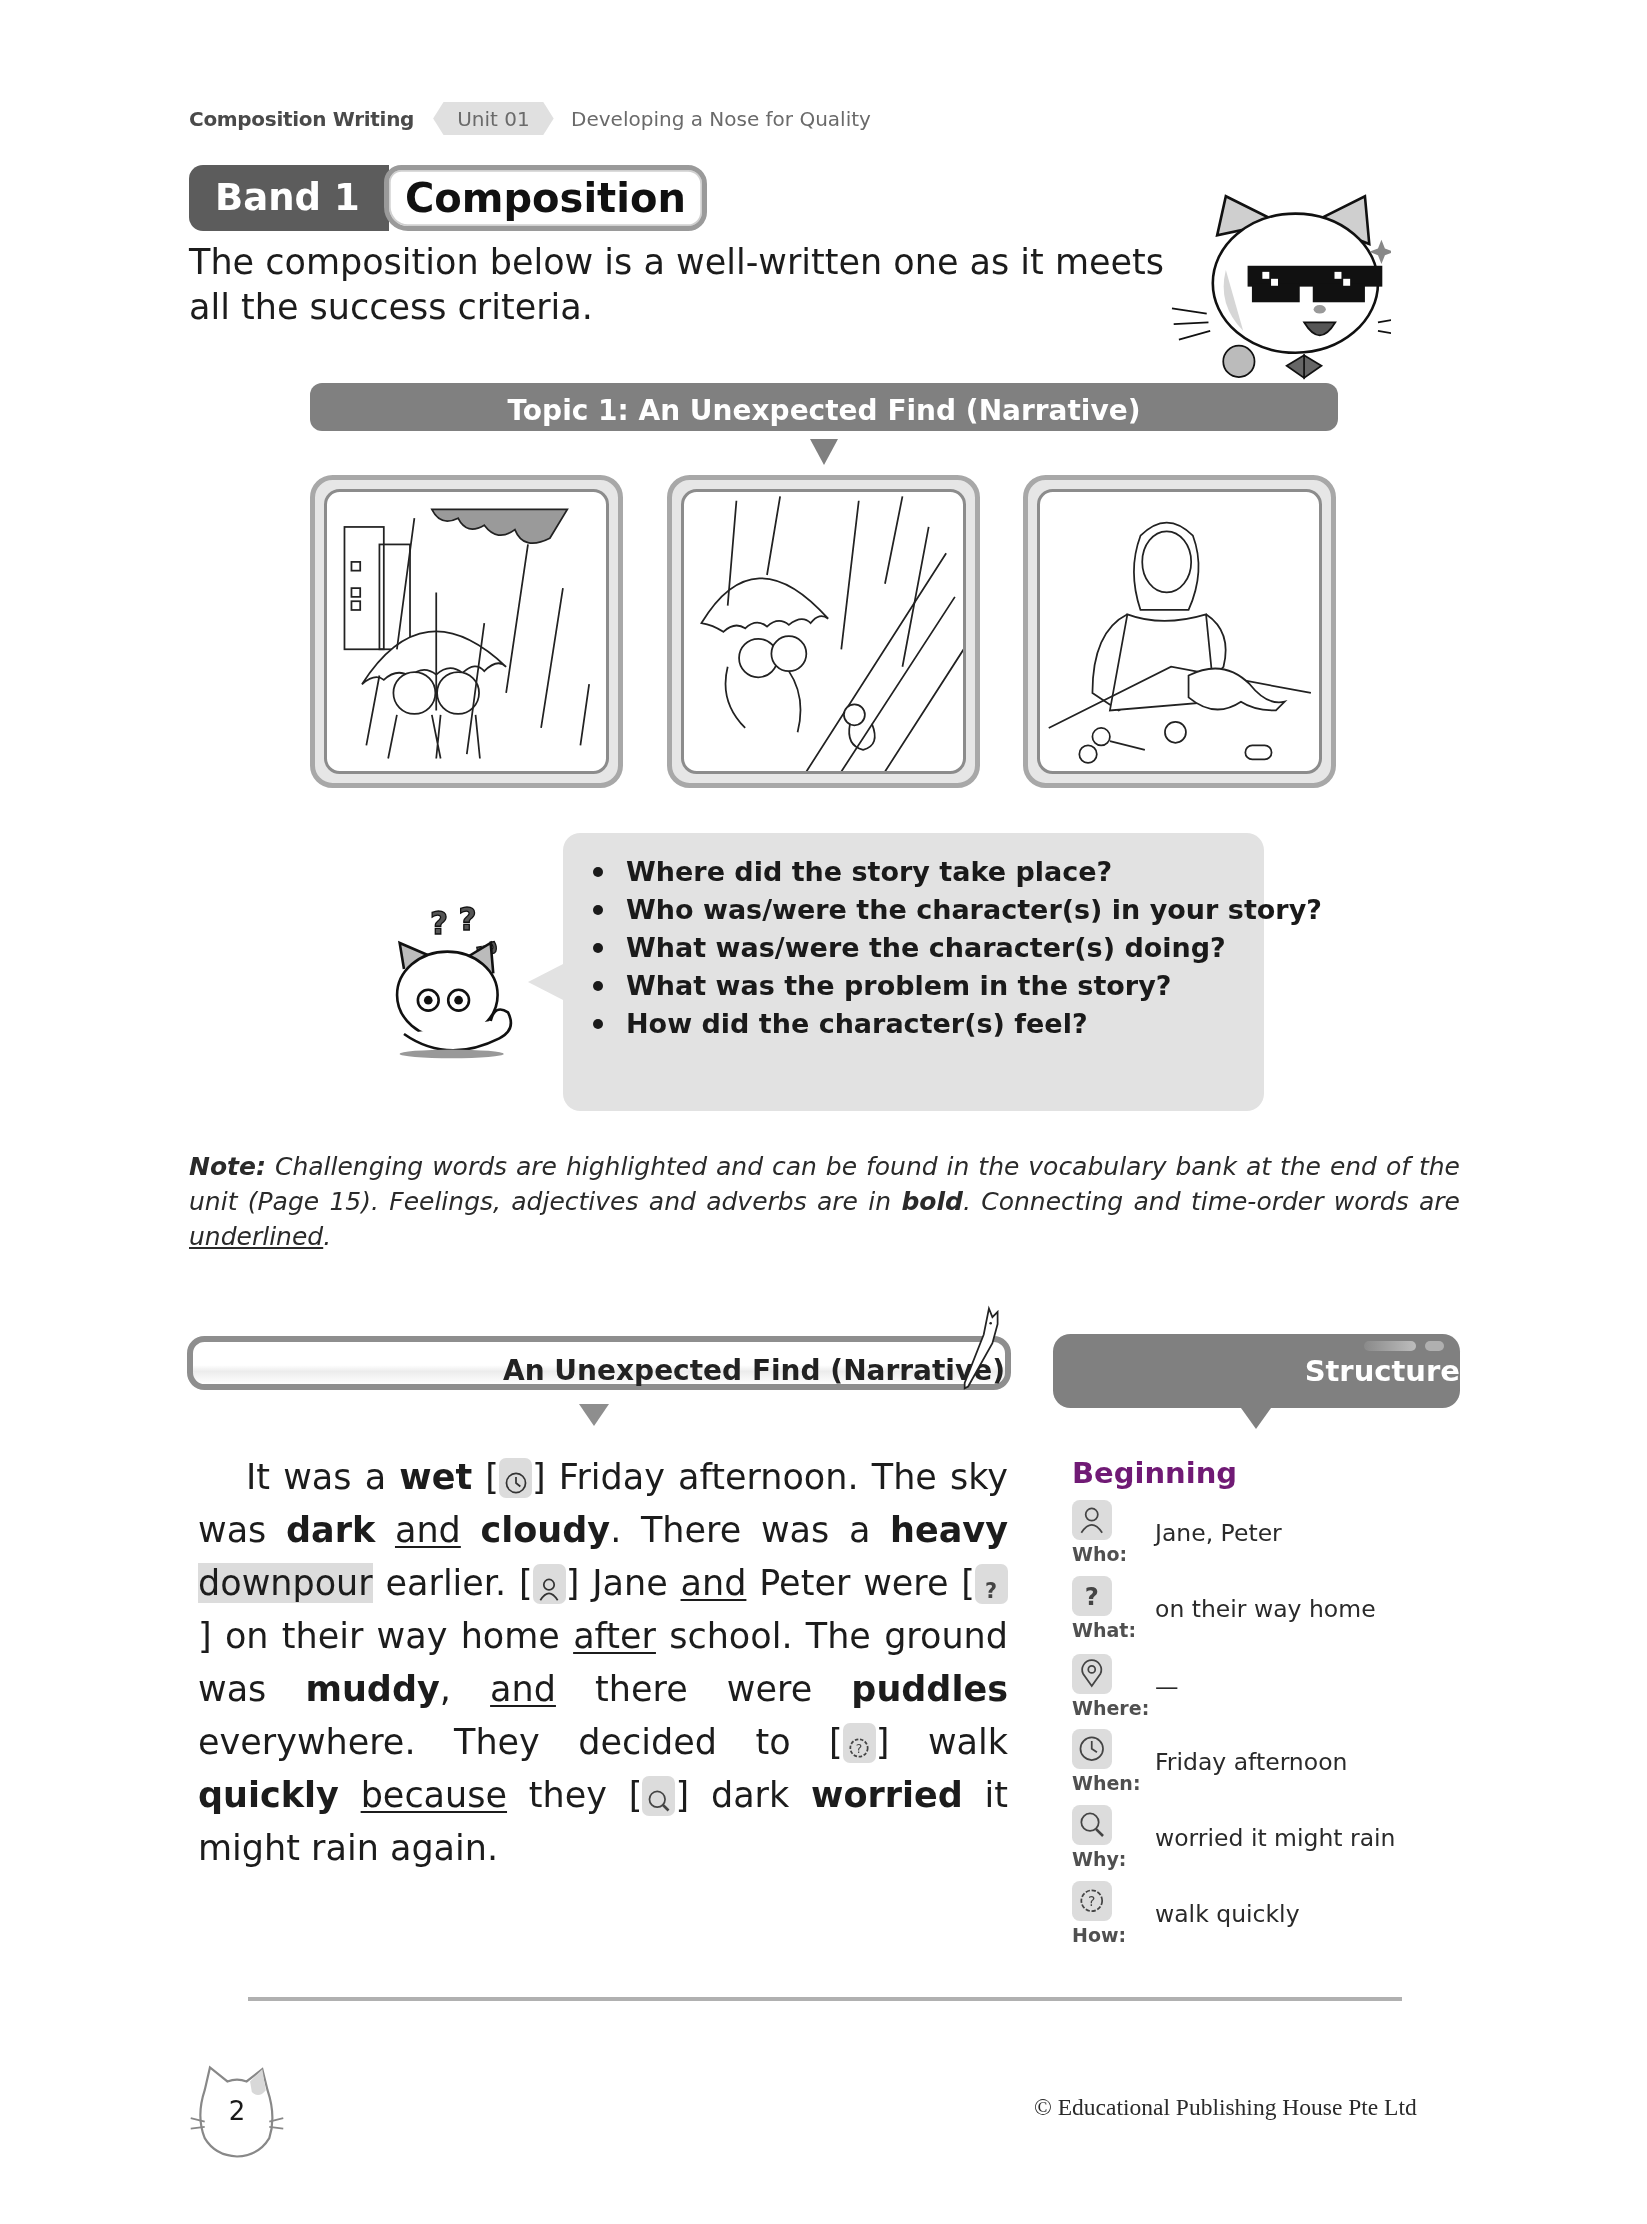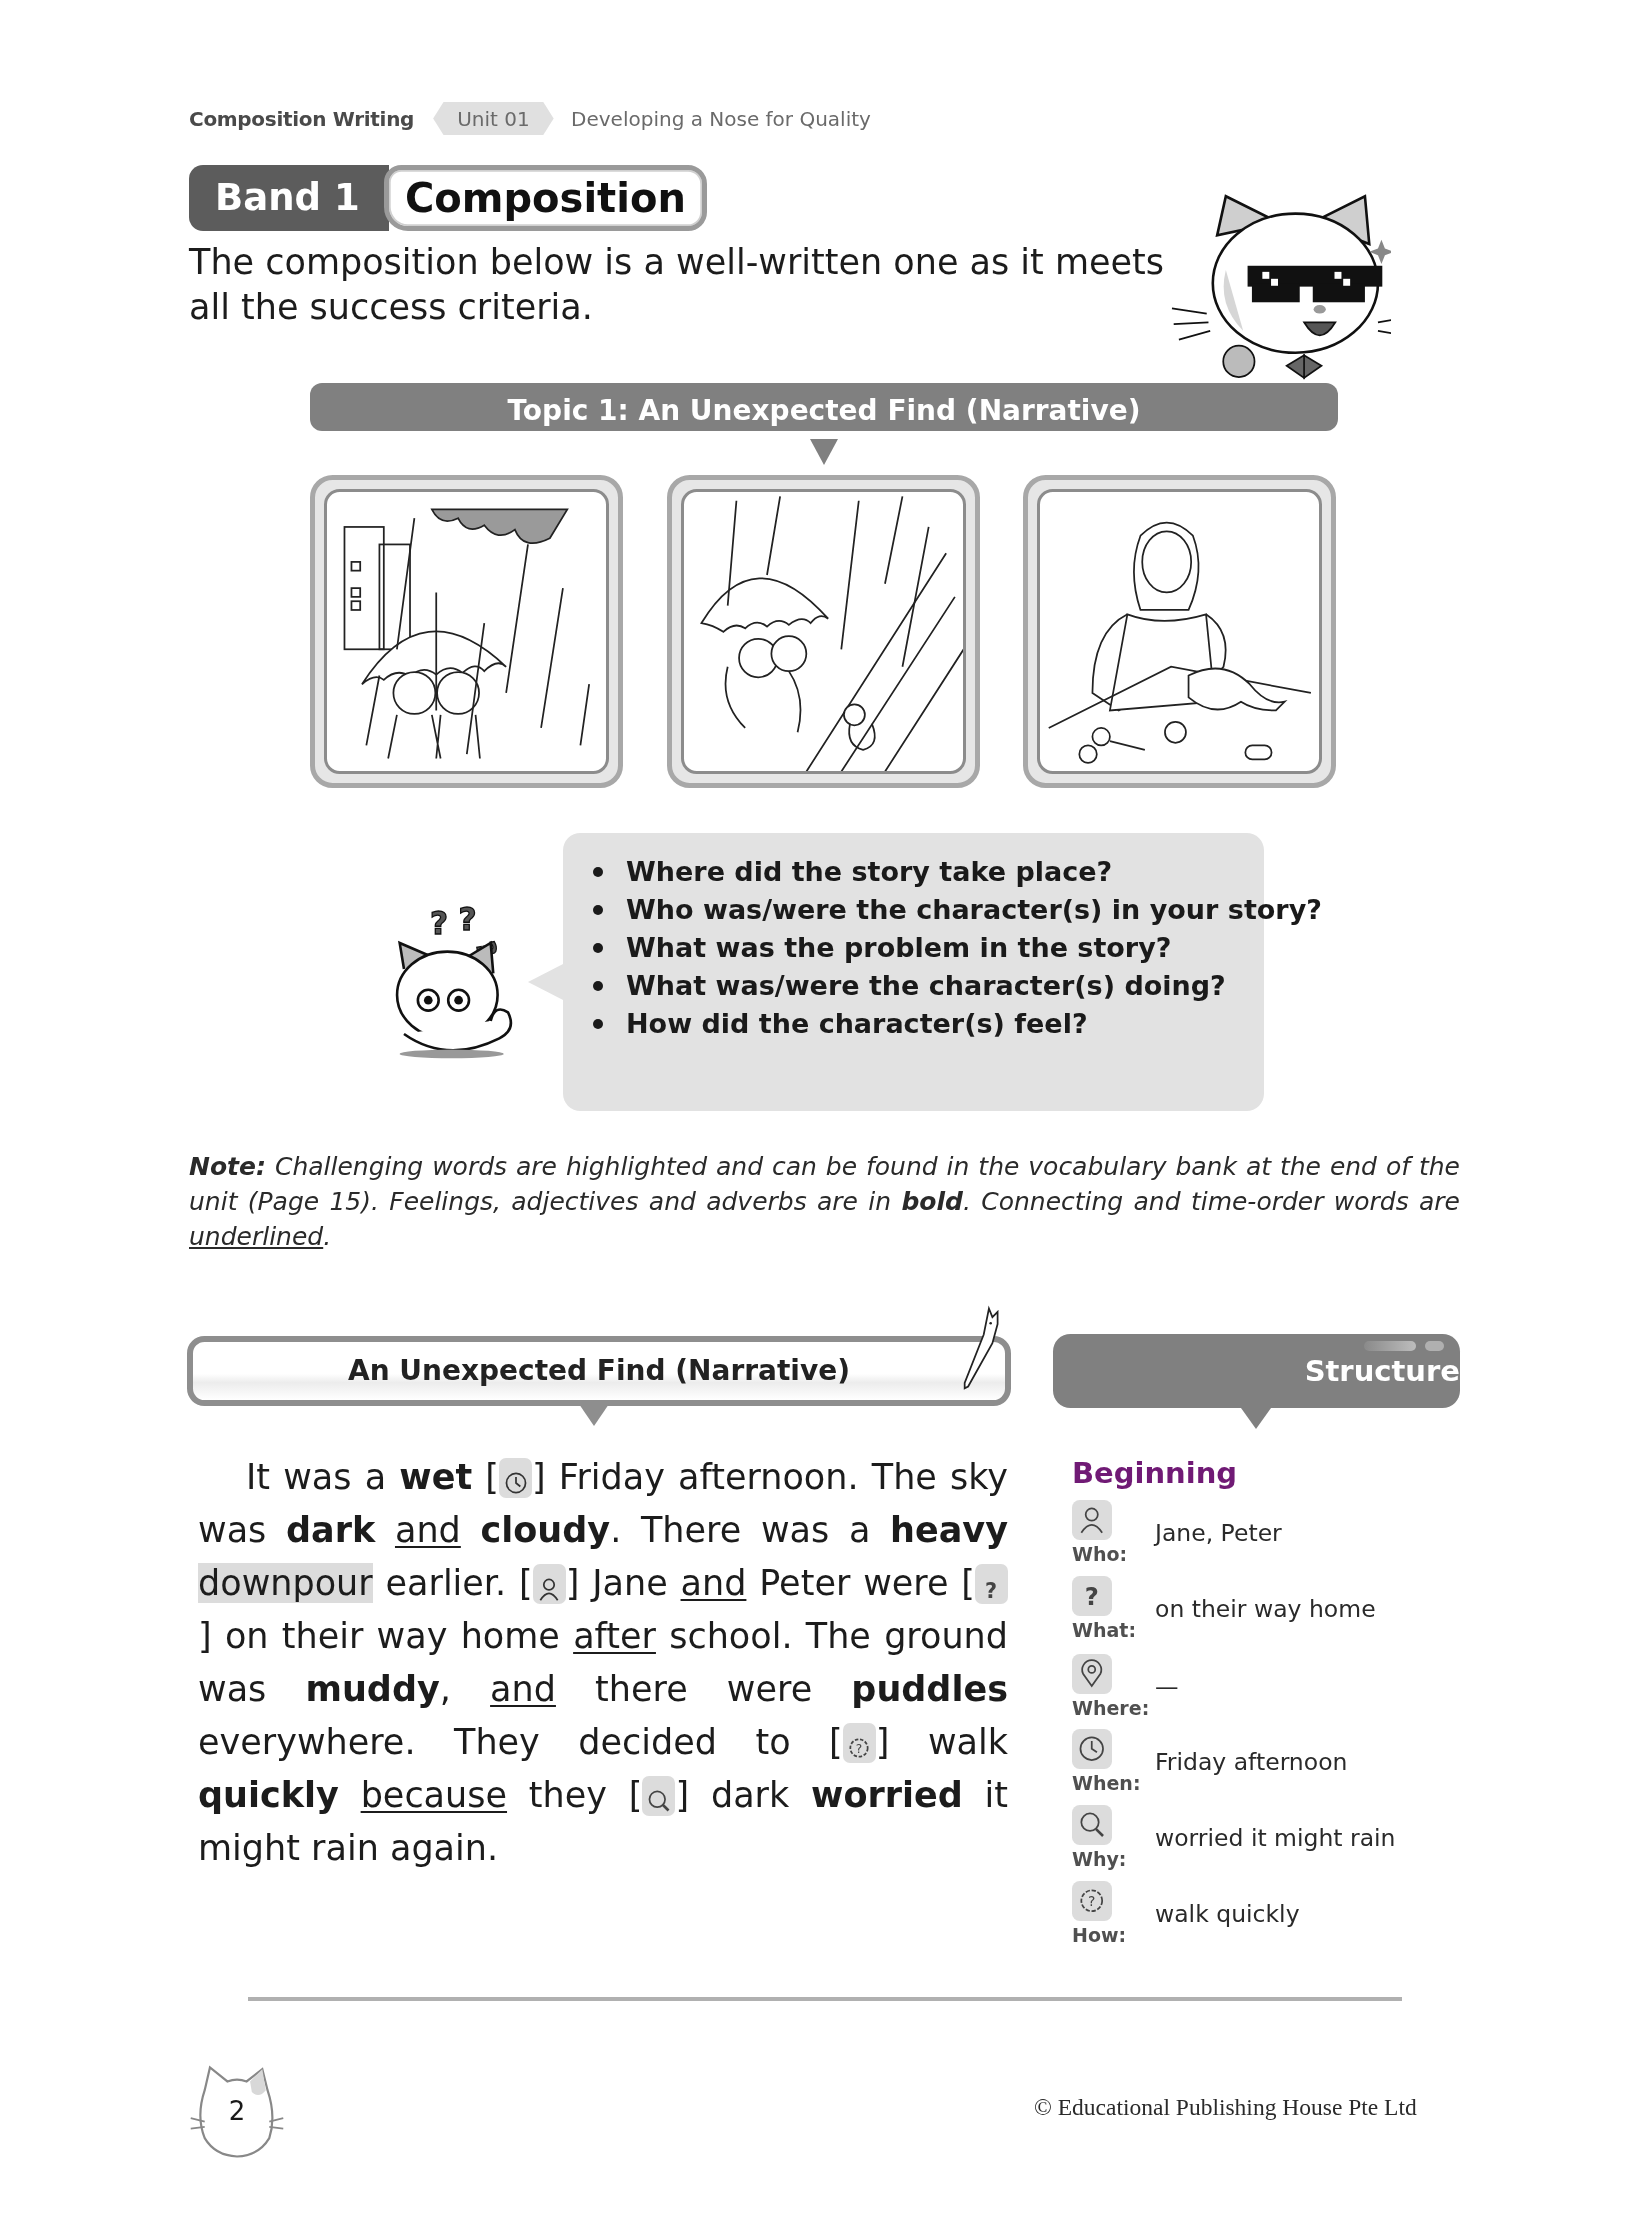--- a/index.html
+++ b/index.html
@@ -42,22 +42,22 @@
   .qlist { left:591px; top:853px; margin:0; padding:0; list-style:none; font-size:27px; line-height:38px; font-weight:bold; color:#1a1a1a; }
   .qlist li { padding-left:35px; position:relative; }
   .qlist li::before { content:""; position:absolute; left:1.7px; top:14px; width:10.4px; height:10.4px; border-radius:50%; background:#1a1a1a; }
   .thinkcat { left:382px; top:891px; width:148px; height:169px; }
 
   
   .note { left:189px; top:1149px; width:1271px; font-size:25px; line-height:35px; font-style:italic; color:#2a2a2a; text-align:justify; }
   .note b { font-style:italic; }
 
   
-  .story-head { left:187px; top:1336px; width:824px; height:70px; box-sizing:border-box; border:6px solid #8e8e8e; border-radius:17.4px;
-                background:linear-gradient(#ffffff 0%, #ffffff 55%, #ececec 70%, #ffffff 100%); text-align:center; line-height:57px;
+  .story-head { left:187px; top:1336px; width:824px; height:54px; box-sizing:border-box; border:6px solid #8e8e8e; border-radius:17.4px;
+                background:linear-gradient(#ffffff 0%, #ffffff 55%, #ececec 70%, #ffffff 100%); text-align:right; line-height:57px;
                 font-weight:bold; font-size:28px; color:#222; }
   .story-tail { left:579px; top:1404px; width:0; height:0; border-left:15.6px solid transparent; border-right:15.6px solid transparent; border-top:22.6px solid #8e8e8e; }
   .pencil { left:956px; top:1304px; width:52px; height:87px; }
 
   .struct-head { left:1053px; top:1334px; width:407px; height:74px; background:#808080; border-radius:17.4px; color:#fff; font-weight:bold; font-size:29px; text-align:right; line-height:74px; }
   .struct-tail { left:1241px; top:1408px; width:0; height:0; border-left:15.6px solid transparent; border-right:15.6px solid transparent; border-top:21px solid #808080; }
   .struct-deco { left:1364px; top:1341px; width:52px; height:10.4px; border-radius:5.2px; background:linear-gradient(90deg, #8a8a8a, #bdbdbd); }
   .struct-deco2 { left:1425px; top:1341px; width:19px; height:10.4px; border-radius:5.2px; background:#b0b0b0; }
 
   
@@ -191,22 +191,22 @@
   <circle cx="88" cy="126" r="12" fill="#fff" stroke="#111" stroke-width="3"></circle>
     <circle cx="88" cy="126" r="5" fill="#111"></circle>
   <path d="M25,165 q50,35 110,5 q20,-10 10,-30 q-15,-10 -20,10" fill="#fff" stroke="#111" stroke-width="3"></path>
   <ellipse cx="80" cy="188" rx="60" ry="5" fill="#999"></ellipse>
 </svg>
 <div class="abs qtail"></div>
 <div class="abs qbubble"></div>
 <ul class="abs qlist">
   <li>Where did the story take place?</li>
   <li>Who was/were the character(s) in your story?</li>
+  <li>What was/were the character(s) doing?</li>
   <li>What was the problem in the story?</li>
-  <li>What was/were the character(s) doing?</li>
   <li>How did the character(s) feel?</li>
 </ul>
 
 <div class="abs note"><b>Note:</b><span> Challenging words are highlighted and can be found in the vocabulary bank at the end of the unit (Page 15). Feelings, adjectives and adverbs are in </span><b>bold</b><span>. Connecting and time-order words are </span><u>underlined</u><span>.</span></div>
 
 <div class="abs story-head">An Unexpected Find (Narrative)</div>
 <div class="abs story-tail"></div>
 <svg class="abs pencil" viewBox="0 0 60 100">
   <path d="M38,5 l4,10 l6,-6 l0,14 l-6,22 l-28,50 l-4,2 l0,-6 l22,-56 z" fill="#fff" stroke="#222" stroke-width="2"></path>
   <circle cx="40" cy="22" r="1.5" fill="#222"></circle>

